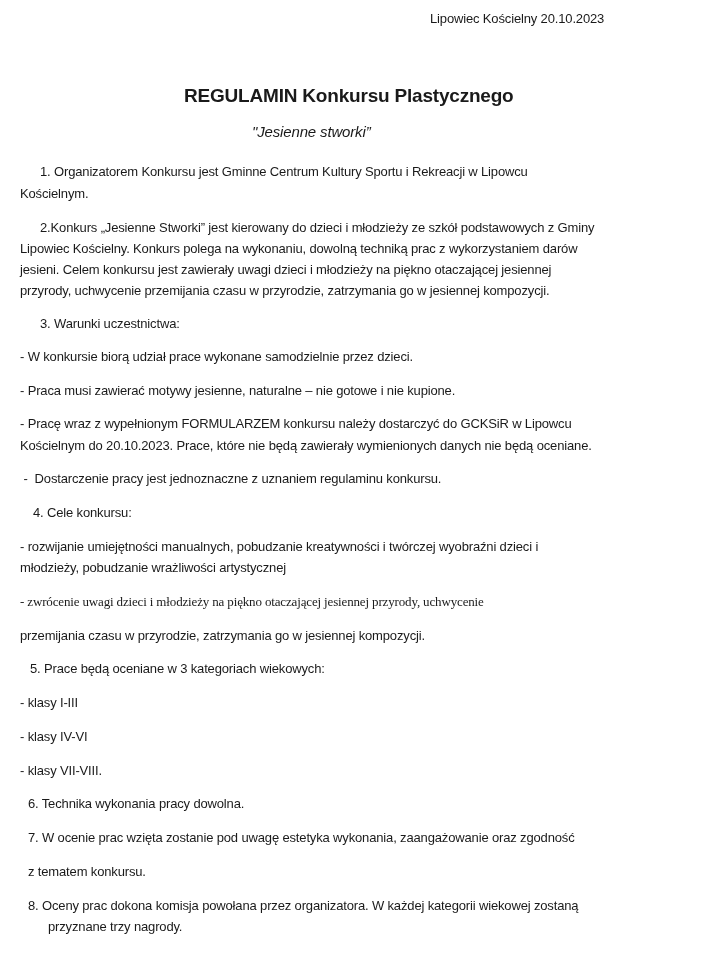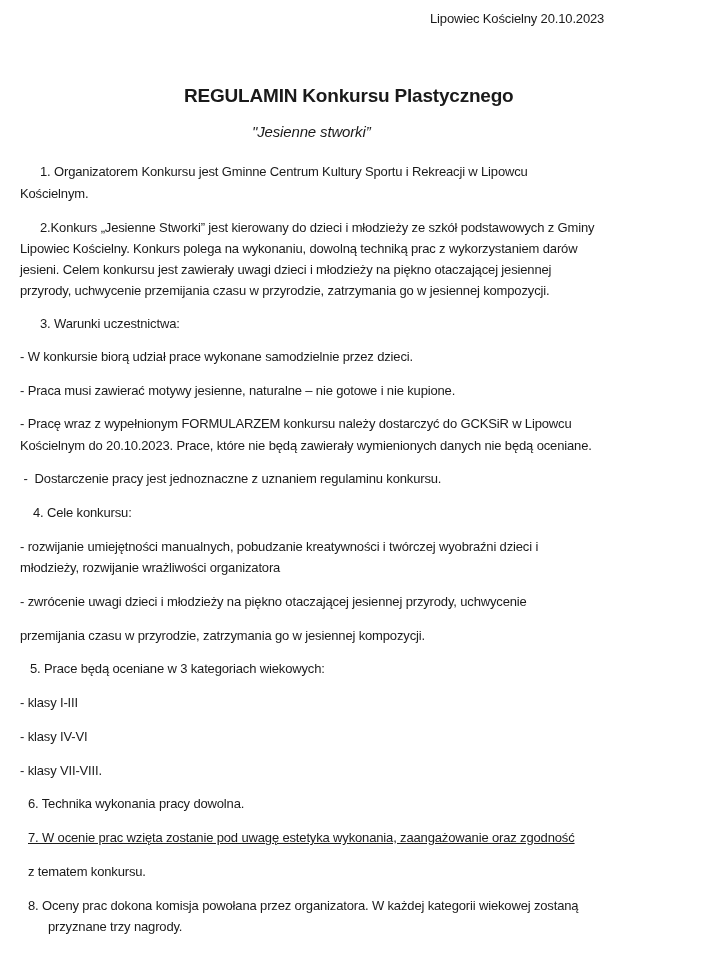--- a/index.html
+++ b/index.html
@@ -30,30 +30,30 @@
 
   <div class="ln" style="left:40px;top:316px;">3. Warunki uczestnictwa:</div>
   <div class="ln" style="left:20px;top:349px;">- W konkursie biorą udział prace wykonane samodzielnie przez dzieci.</div>
   <div class="ln" style="left:20px;top:383px;">- Praca musi zawierać motywy jesienne, naturalne – nie gotowe i nie kupione.</div>
   <div class="ln" style="left:20px;top:416px;">- Pracę wraz z wypełnionym FORMULARZEM konkursu należy dostarczyć do GCKSiR w Lipowcu</div>
   <div class="ln" style="left:20px;top:438px;">Kościelnym do 20.10.2023. Prace, które nie będą zawierały wymienionych danych nie będą oceniane.</div>
   <div class="ln" style="left:20px;top:471px;white-space:pre;"> -  Dostarczenie pracy jest jednoznaczne z uznaniem regulaminu konkursu.</div>
 
   <div class="ln" style="left:33px;top:505px;">4. Cele konkursu:</div>
   <div class="ln" style="left:20px;top:539px;">- rozwijanie umiejętności manualnych, pobudzanie kreatywności i twórczej wyobraźni dzieci i</div>
-  <div class="ln" style="left:20px;top:560px;">młodzieży, rozwijanie wrażliwości organizatora</div>
-  <div class="ln" style="left:20px;top:594px;">- zwrócenie uwagi dzieci i młodzieży na piękno otaczającej jesiennej przyrody, uchwycenie</div>
+  <div class="ln" style="left:20px;top:560px;">młodzieży, pobudzanie wrażliwości artystycznej</div>
+  <div class="ln" style="left:20px;top:594px;font-family:Liberation Serif, serif;">- zwrócenie uwagi dzieci i młodzieży na piękno otaczającej jesiennej przyrody, uchwycenie</div>
   <div class="ln" style="left:20px;top:628px;">przemijania czasu w przyrodzie, zatrzymania go w jesiennej kompozycji.</div>
 
   <div class="ln" style="left:30px;top:661px;">5. Prace będą oceniane w 3 kategoriach wiekowych:</div>
   <div class="ln" style="left:20px;top:695px;">- klasy I-III</div>
   <div class="ln" style="left:20px;top:729px;">- klasy IV-VI</div>
   <div class="ln" style="left:20px;top:763px;">- klasy VII-VIII.</div>
 
   <div class="ln" style="left:28px;top:796px;">6. Technika wykonania pracy dowolna.</div>
 
-  <div class="ln" style="left:28px;top:830px;text-decoration:underline;">7. W ocenie prac wzięta zostanie pod uwagę estetyka wykonania, zaangażowanie oraz zgodność</div>
+  <div class="ln" style="left:28px;top:830px;">7. W ocenie prac wzięta zostanie pod uwagę estetyka wykonania, zaangażowanie oraz zgodność</div>
   <div class="ln" style="left:28px;top:864px;">z tematem konkursu.</div>
 
   <div class="ln" style="left:28px;top:898px;">8. Oceny prac dokona komisja powołana przez organizatora. W każdej kategorii wiekowej zostaną</div>
   <div class="ln" style="left:20px;top:919px;padding-left:28px;">przyznane trzy nagrody.</div>
 
 </div>
 
 </body></html>

